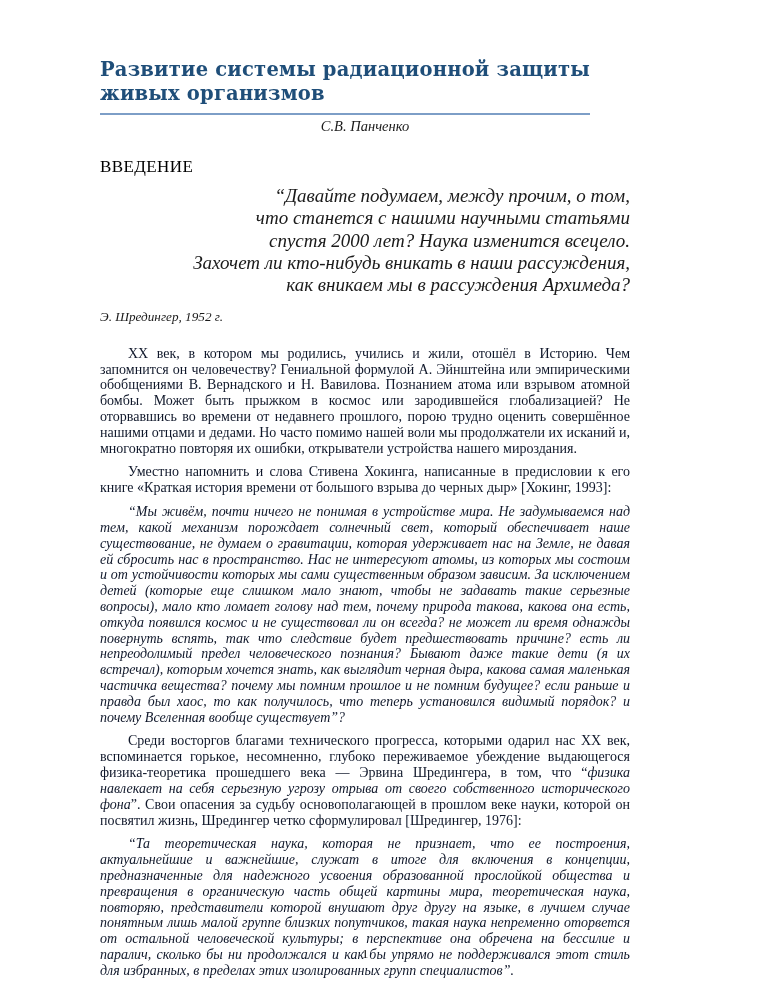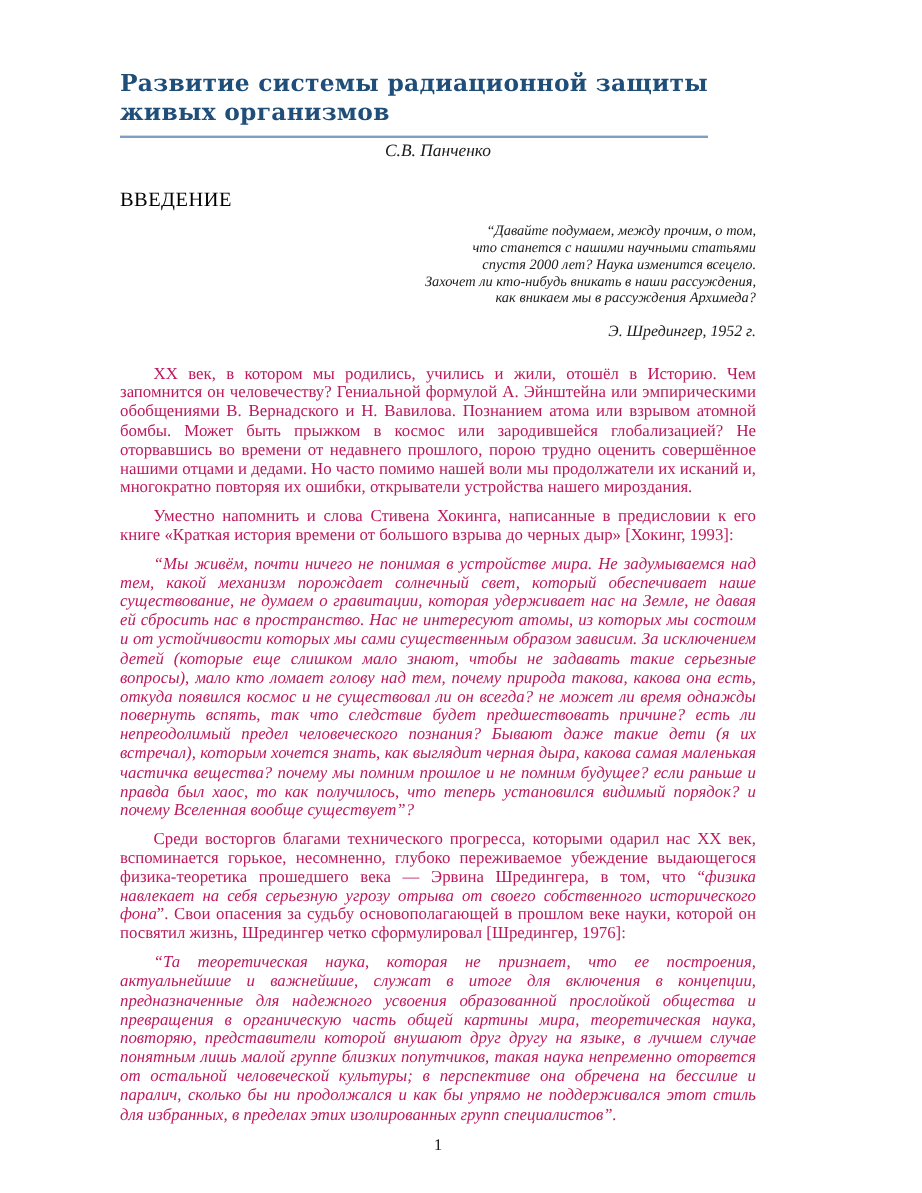--- a/index.html
+++ b/index.html
@@ -54,39 +54,38 @@
     color: #000000;
     letter-spacing: 0.4px;
   }
   .epigraph {
     margin-top: 8px;
   }
   .epigraph-text {
     margin: 0;
     text-align: right;
     font-style: italic;
-    font-size: 12px;
+    font-size: 19px;
     line-height: 1.18;
     white-space: pre-line;
     color: #1a1a1a;
   }
   .epigraph-source {
     margin: 12px 0 0 0;
-    text-align: right;
     font-style: italic;
     font-size: 13.2px;
     color: #1a1a1a;
   }
   .para {
     margin: 8px 0 0 0;
     text-align: justify;
     font-size: 14px;
     line-height: 1.13;
     text-indent: 28px;
-    color: #be185d;
+    color: #0f172a;
   }
   .para.first {
     margin-top: 21px;
   }
   .para.quote {
     font-style: italic;
   }
   .page-number {
     position: absolute;
     left: 100px;

